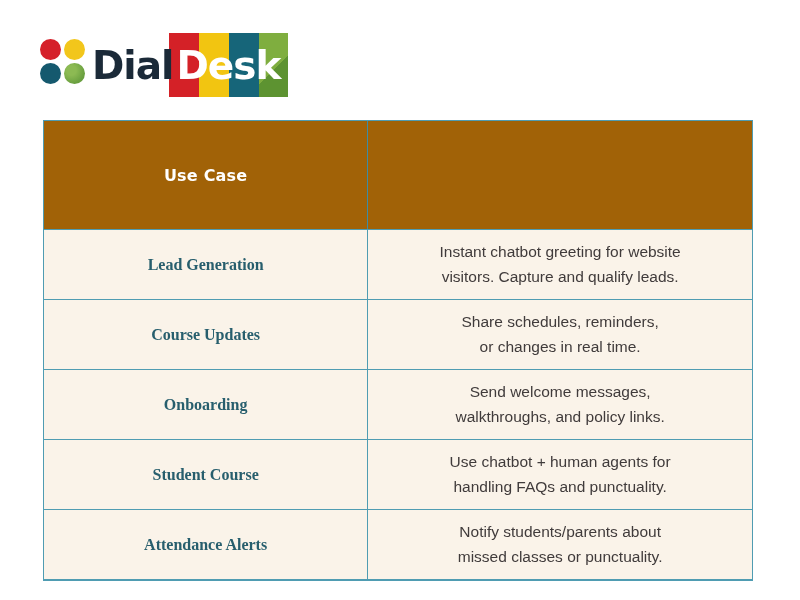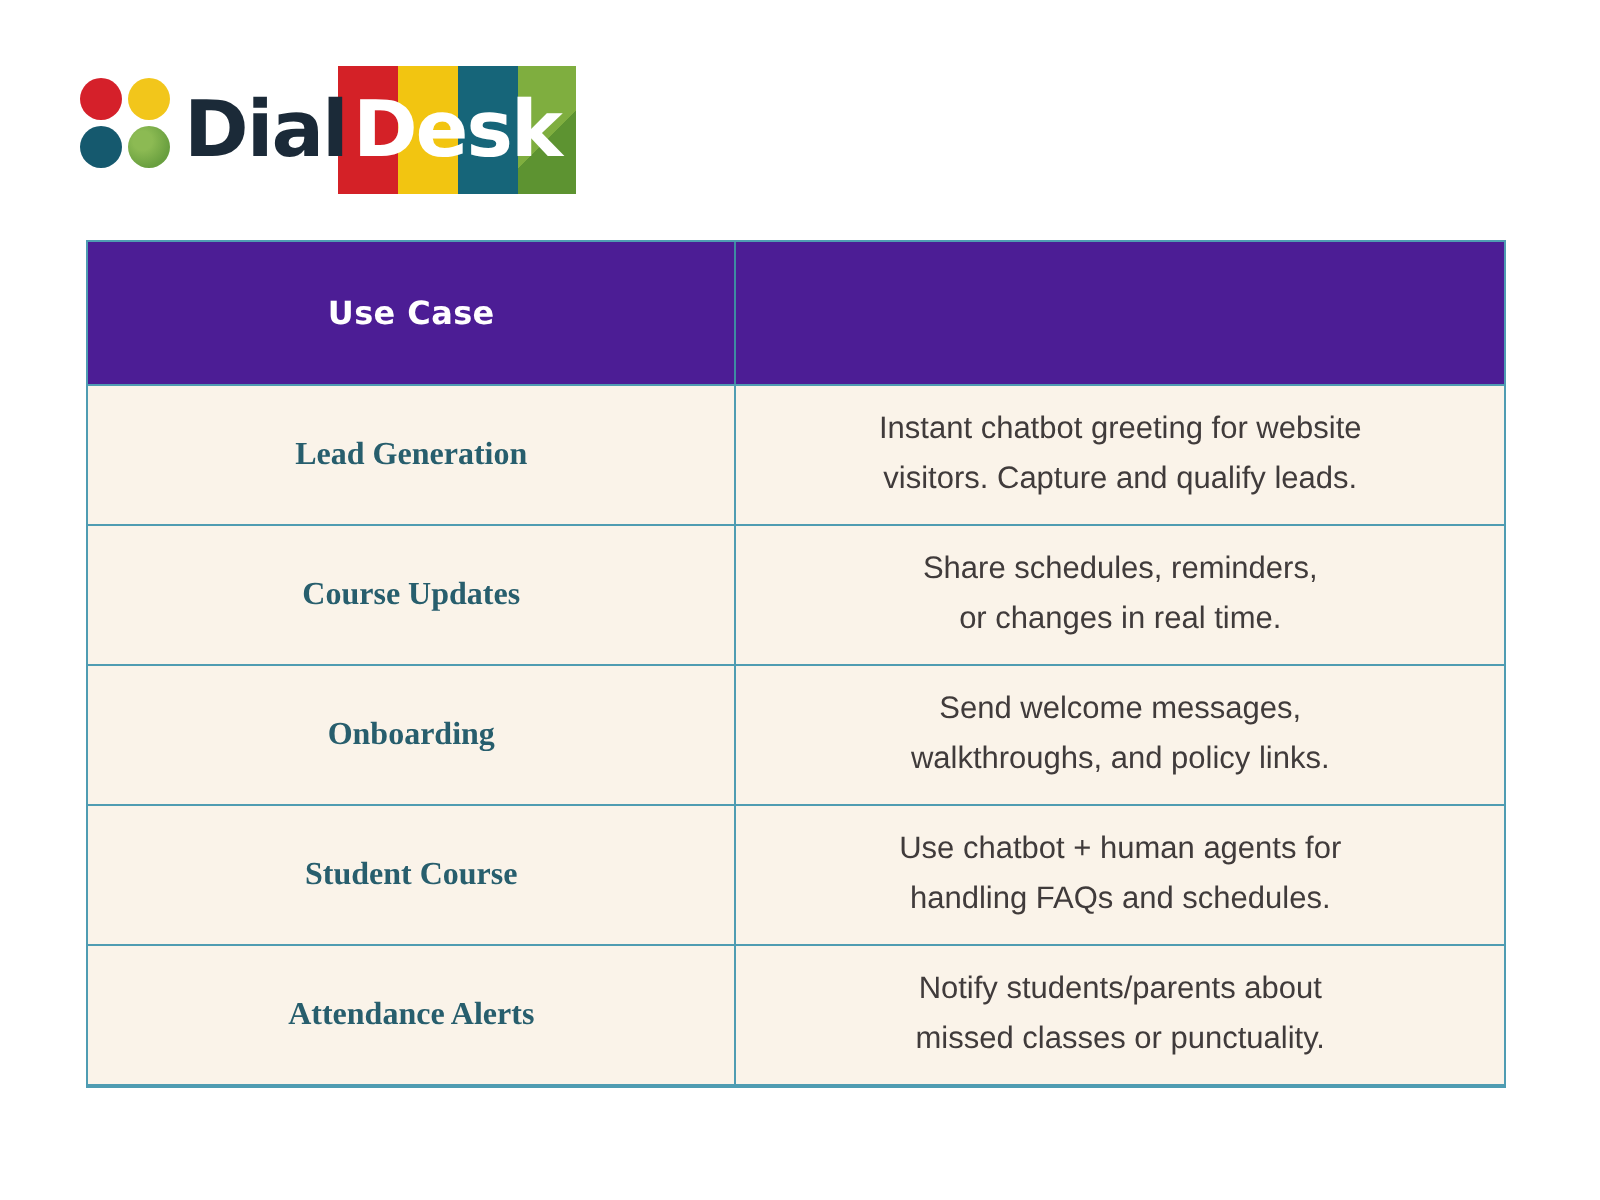--- a/index.html
+++ b/index.html
@@ -63,22 +63,22 @@
   .usecase-table {
     position: absolute;
     left: 43px; top: 120px;
     width: 710px;
     border: 1px solid #4f9cb2;
     border-bottom-width: 2px;
     background: #faf3e9;
   }
   .thead {
     display: flex;
-    height: 71px;
-    background: #4c1d95;
+    height: 108px;
+    background: #a16207;
   }
   .th {
     display: flex; align-items: center; justify-content: center;
     color: #ffffff;
     font-family: "DejaVu Sans", sans-serif;
     font-weight: bold;
     font-size: 16px;
     letter-spacing: 0.2px;
   }
   .th-left  { width: 45.8%; border-right: 1px solid #3e8ca2; }
@@ -160,21 +160,21 @@
   <div class="trow">
     <div class="td-left">Onboarding</div>
     <div class="td-right">
         <span>Send welcome messages, walkthroughs, and policy links.</span>
       </div>
   </div>
 
   <div class="trow">
     <div class="td-left">Student Course</div>
     <div class="td-right">
-        <span>Use chatbot + human agents for handling FAQs and schedules.</span>
+        <span>Use chatbot + human agents for handling FAQs and punctuality.</span>
       </div>
   </div>
 
   <div class="trow">
     <div class="td-left">Attendance Alerts</div>
     <div class="td-right">
         <span>Notify students/parents about missed classes or punctuality.</span>
       </div>
   </div>
 </div>

